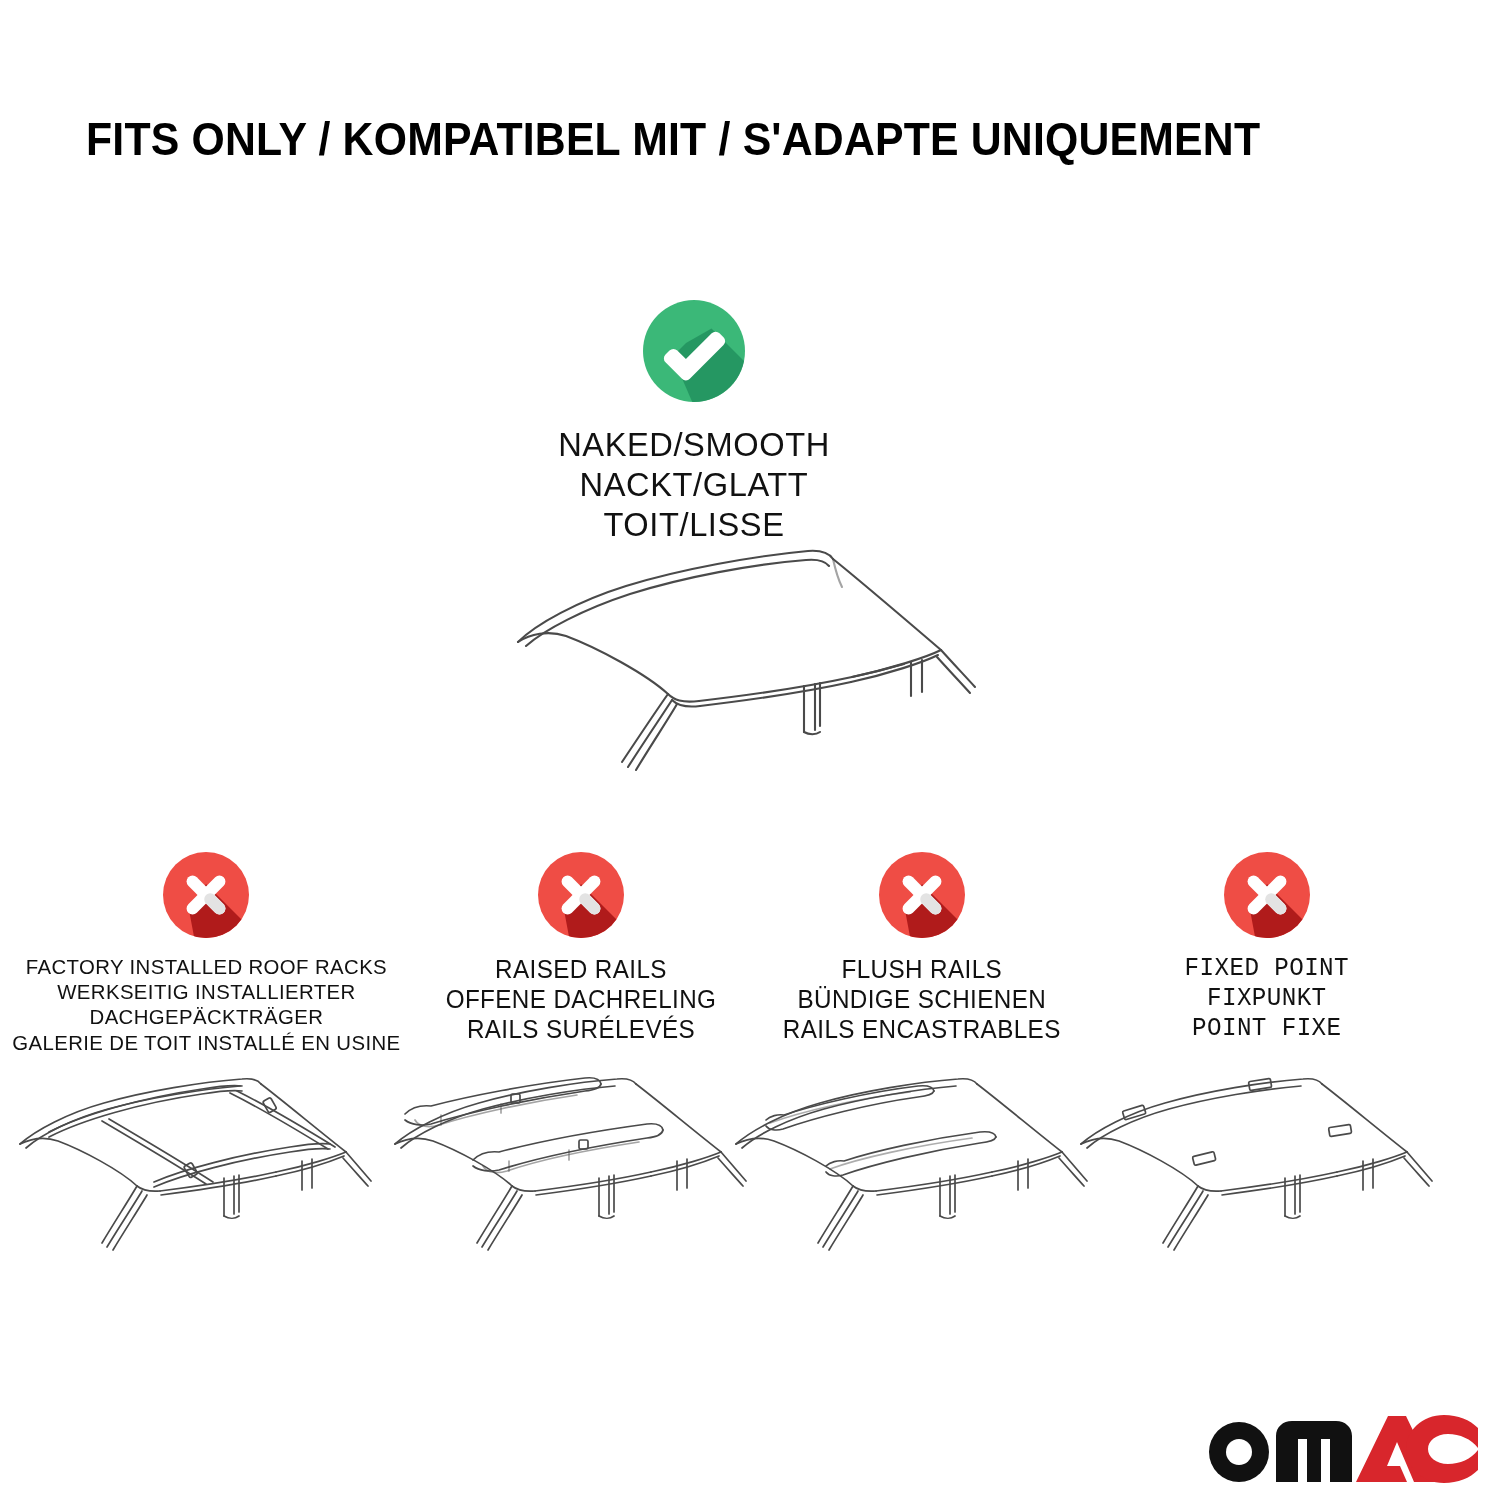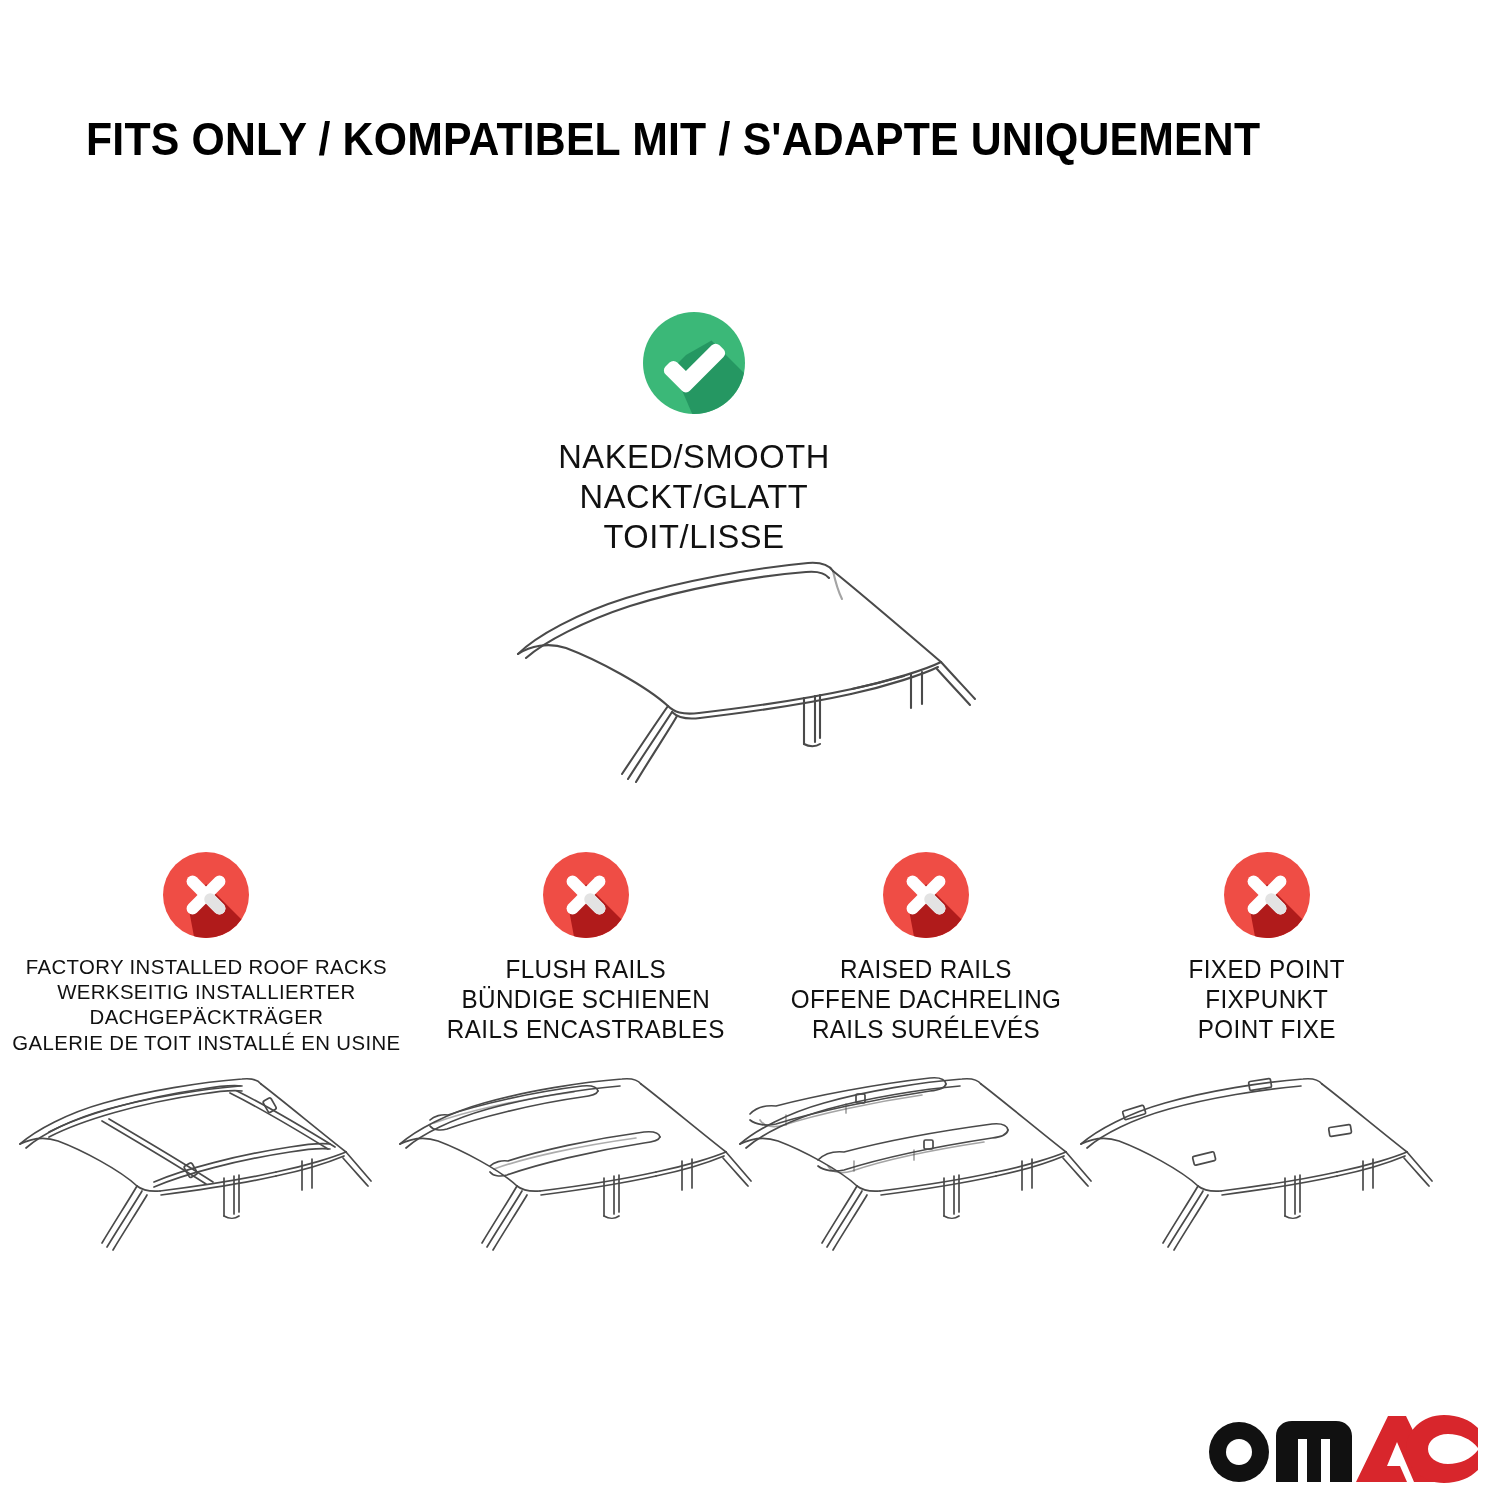--- a/index.html
+++ b/index.html
@@ -23,21 +23,21 @@
     transform:scaleX(0.93);
     transform-origin:left top;
     white-space:nowrap;
     color:#000000;
   }
 
   
   .fits-block {
     position:absolute;
     left:0;
-    top:308px;
+    top:296px;
     width:1388px;
     text-align:center;
   }
   .badge {
     position:relative;
     width:110px;
     height:110px;
     margin:0 auto;
   }
   .badge svg { display:block; width:110px; height:110px; }
@@ -70,21 +70,21 @@
     width:1440px;
     display:flex;
   }
   .col {
     position:relative;
     text-align:center;
   }
   .col-1 { width:430px; }
   .col-2 { width:360px; }
   .col-3 { width:350px; }
-  .col-4 { width:360px; }
+  .col-4 { width:360px;font-family:Liberation Mono, monospace; }
 
   .badge-x {
     position:relative;
     width:94px;
     height:94px;
     margin:0 auto;
   }
   .badge-x svg { display:block; width:94px; height:94px; }
 
   .x-labels {
@@ -248,43 +248,43 @@
         <path d="M103,61 C137,81 179,106 207,124"></path>
         <path d="M224,35 C258,52 296,75 322,91"></path>
         <path d="M231,33 C265,50 303,73 329,89"></path>
 
         <rect x="180" y="106" width="9" height="13" rx="2" transform="rotate(-30 184 112)"></rect>
         <rect x="259" y="41" width="9" height="13" rx="2" transform="rotate(-30 263 47)"></rect>
       </svg>
     </div>
   </div>
 
-  <div class="col col-2">
+  <div class="col col-3">
     <div class="badge-x">
       <svg viewBox="0 0 94 94">
         <defs>
-            <clipPath id="xc2">
+            <clipPath id="xc3">
               <circle cx="47" cy="47" r="43"></circle>
             </clipPath>
           </defs>
         <circle cx="47" cy="47" r="43" fill="#ef4d45"></circle>
-        <g clip-path="url(#xc2)">
+        <g clip-path="url(#xc3)">
           <path d="M47,36 L94,83 L94,94 L36,94 L30,62 Z" fill="#b01b1b"></path>
         </g>
         <g>
           <rect x="22" y="41" width="50" height="12" rx="6" fill="#ffffff" transform="rotate(45 47 47)"></rect>
           <rect x="22" y="41" width="50" height="12" rx="6" fill="#ffffff" transform="rotate(-45 47 47)"></rect>
           <rect x="47" y="41" width="25" height="12" rx="6" fill="#e3e3e3" transform="rotate(45 47 47)"></rect>
         </g>
       </svg>
     </div>
     <div class="x-labels lbl-md">
-      <div>FLUSH RAILS</div>
-      <div>BÜNDIGE SCHIENEN</div>
-      <div>RAILS ENCASTRABLES</div>
+      <div>RAISED RAILS</div>
+      <div>OFFENE DACHRELING</div>
+      <div>RAILS SURÉLEVÉS</div>
     </div>
     <div class="col-art">
       <svg viewBox="0 0 400 215" fill="none" stroke="#4a4a4a" stroke-width="1.7" stroke-linecap="round" stroke-linejoin="round">
         <path d="M14,86 C30,72 62,55 98,45 C140,33 196,24 236,21 C246,20 252,22 255,26"></path>
         <path d="M255,26 C276,42 312,72 340,94"></path>
         <path d="M340,94 C328,99 300,108 270,114"></path>
         <path d="M270,114 C234,122 186,129 154,133"></path>
         <path d="M154,133 C142,134 136,132 131,128"></path>
         <path d="M131,128 C114,112 76,92 52,83 C38,78 24,81 14,86"></path>
         <path d="M20,90 C36,76 66,61 102,51 C142,40 196,31 234,28"></path>
@@ -295,54 +295,61 @@
         <path d="M141,137 C134,149 119,172 107,192"></path>
         <path d="M340,94 C347,102 357,114 365,123"></path>
         <path d="M337,100 C344,108 354,119 362,128"></path>
         <path d="M218,120 L218,158"></path>
         <path d="M228,118 L228,156"></path>
         <path d="M233,117 L233,154"></path>
         <path d="M218,158 C223,161 229,161 233,158"></path>
         <path d="M296,103 L296,132"></path>
         <path d="M306,101 L306,130"></path>
 
-        <path d="M44,62 C48,58 56,56 62,57 C92,47 146,34 196,28 C206,27 211,29 212,33"></path>
-        <path d="M44,68 C47,72 54,73 61,71 C92,60 146,46 196,39 C206,38 211,36 212,33"></path>
-        <path d="M48,65 C78,54 132,41 188,34" stroke-opacity="0.45"></path>
-
-        <path d="M104,108 C108,104 116,102 122,103 C152,93 206,81 258,74 C268,73 273,75 274,79"></path>
-        <path d="M104,114 C107,118 114,119 121,117 C152,106 206,93 258,85 C268,84 273,82 274,79"></path>
-        <path d="M108,111 C138,100 192,88 250,80" stroke-opacity="0.45"></path>
-      </svg>
-    </div>
-  </div>
-
-  <div class="col col-3">
+        <path d="M24,56 C30,50 40,47 50,48 C88,38 150,26 204,20 C214,19 219,21 220,26"></path>
+        <path d="M24,62 C30,67 41,68 50,66 C88,54 150,41 204,33 C214,32 219,30 220,26"></path>
+
+        <path d="M34,62 C38,69 48,70 58,67 C92,56 148,44 196,37" stroke-opacity="0.5"></path>
+        <path d="M60,57 L60,67" stroke-opacity="0.5"></path>
+        <path d="M120,46 L120,55" stroke-opacity="0.5"></path>
+        <rect x="130" y="36" width="9" height="9" rx="1.5"></rect>
+
+        <path d="M92,102 C98,96 108,93 118,94 C156,84 214,73 266,66 C276,65 281,67 282,72"></path>
+        <path d="M92,108 C98,113 109,114 118,112 C156,100 214,88 266,80 C276,79 281,77 282,72"></path>
+        <path d="M102,108 C106,115 116,116 126,113 C158,102 212,91 258,84" stroke-opacity="0.5"></path>
+        <path d="M128,103 L128,113" stroke-opacity="0.5"></path>
+        <path d="M188,92 L188,102" stroke-opacity="0.5"></path>
+        <rect x="198" y="82" width="9" height="9" rx="1.5"></rect>
+      </svg>
+    </div>
+  </div>
+
+  <div class="col col-2">
     <div class="badge-x">
       <svg viewBox="0 0 94 94">
         <defs>
-            <clipPath id="xc3">
+            <clipPath id="xc2">
               <circle cx="47" cy="47" r="43"></circle>
             </clipPath>
           </defs>
         <circle cx="47" cy="47" r="43" fill="#ef4d45"></circle>
-        <g clip-path="url(#xc3)">
+        <g clip-path="url(#xc2)">
           <path d="M47,36 L94,83 L94,94 L36,94 L30,62 Z" fill="#b01b1b"></path>
         </g>
         <g>
           <rect x="22" y="41" width="50" height="12" rx="6" fill="#ffffff" transform="rotate(45 47 47)"></rect>
           <rect x="22" y="41" width="50" height="12" rx="6" fill="#ffffff" transform="rotate(-45 47 47)"></rect>
           <rect x="47" y="41" width="25" height="12" rx="6" fill="#e3e3e3" transform="rotate(45 47 47)"></rect>
         </g>
       </svg>
     </div>
     <div class="x-labels lbl-md">
-      <div>RAISED RAILS</div>
-      <div>OFFENE DACHRELING</div>
-      <div>RAILS SURÉLEVÉS</div>
+      <div>FLUSH RAILS</div>
+      <div>BÜNDIGE SCHIENEN</div>
+      <div>RAILS ENCASTRABLES</div>
     </div>
     <div class="col-art">
       <svg viewBox="0 0 400 215" fill="none" stroke="#4a4a4a" stroke-width="1.7" stroke-linecap="round" stroke-linejoin="round">
         <path d="M14,86 C30,72 62,55 98,45 C140,33 196,24 236,21 C246,20 252,22 255,26"></path>
         <path d="M255,26 C276,42 312,72 340,94"></path>
         <path d="M340,94 C328,99 300,108 270,114"></path>
         <path d="M270,114 C234,122 186,129 154,133"></path>
         <path d="M154,133 C142,134 136,132 131,128"></path>
         <path d="M131,128 C114,112 76,92 52,83 C38,78 24,81 14,86"></path>
         <path d="M20,90 C36,76 66,61 102,51 C142,40 196,31 234,28"></path>
@@ -353,34 +360,27 @@
         <path d="M141,137 C134,149 119,172 107,192"></path>
         <path d="M340,94 C347,102 357,114 365,123"></path>
         <path d="M337,100 C344,108 354,119 362,128"></path>
         <path d="M218,120 L218,158"></path>
         <path d="M228,118 L228,156"></path>
         <path d="M233,117 L233,154"></path>
         <path d="M218,158 C223,161 229,161 233,158"></path>
         <path d="M296,103 L296,132"></path>
         <path d="M306,101 L306,130"></path>
 
-        <path d="M24,56 C30,50 40,47 50,48 C88,38 150,26 204,20 C214,19 219,21 220,26"></path>
-        <path d="M24,62 C30,67 41,68 50,66 C88,54 150,41 204,33 C214,32 219,30 220,26"></path>
-
-        <path d="M34,62 C38,69 48,70 58,67 C92,56 148,44 196,37" stroke-opacity="0.5"></path>
-        <path d="M60,57 L60,67" stroke-opacity="0.5"></path>
-        <path d="M120,46 L120,55" stroke-opacity="0.5"></path>
-        <rect x="130" y="36" width="9" height="9" rx="1.5"></rect>
-
-        <path d="M92,102 C98,96 108,93 118,94 C156,84 214,73 266,66 C276,65 281,67 282,72"></path>
-        <path d="M92,108 C98,113 109,114 118,112 C156,100 214,88 266,80 C276,79 281,77 282,72"></path>
-        <path d="M102,108 C106,115 116,116 126,113 C158,102 212,91 258,84" stroke-opacity="0.5"></path>
-        <path d="M128,103 L128,113" stroke-opacity="0.5"></path>
-        <path d="M188,92 L188,102" stroke-opacity="0.5"></path>
-        <rect x="198" y="82" width="9" height="9" rx="1.5"></rect>
+        <path d="M44,62 C48,58 56,56 62,57 C92,47 146,34 196,28 C206,27 211,29 212,33"></path>
+        <path d="M44,68 C47,72 54,73 61,71 C92,60 146,46 196,39 C206,38 211,36 212,33"></path>
+        <path d="M48,65 C78,54 132,41 188,34" stroke-opacity="0.45"></path>
+
+        <path d="M104,108 C108,104 116,102 122,103 C152,93 206,81 258,74 C268,73 273,75 274,79"></path>
+        <path d="M104,114 C107,118 114,119 121,117 C152,106 206,93 258,85 C268,84 273,82 274,79"></path>
+        <path d="M108,111 C138,100 192,88 250,80" stroke-opacity="0.45"></path>
       </svg>
     </div>
   </div>
 
   <div class="col col-4">
     <div class="badge-x">
       <svg viewBox="0 0 94 94">
         <defs>
             <clipPath id="xc4">
               <circle cx="47" cy="47" r="43"></circle>

